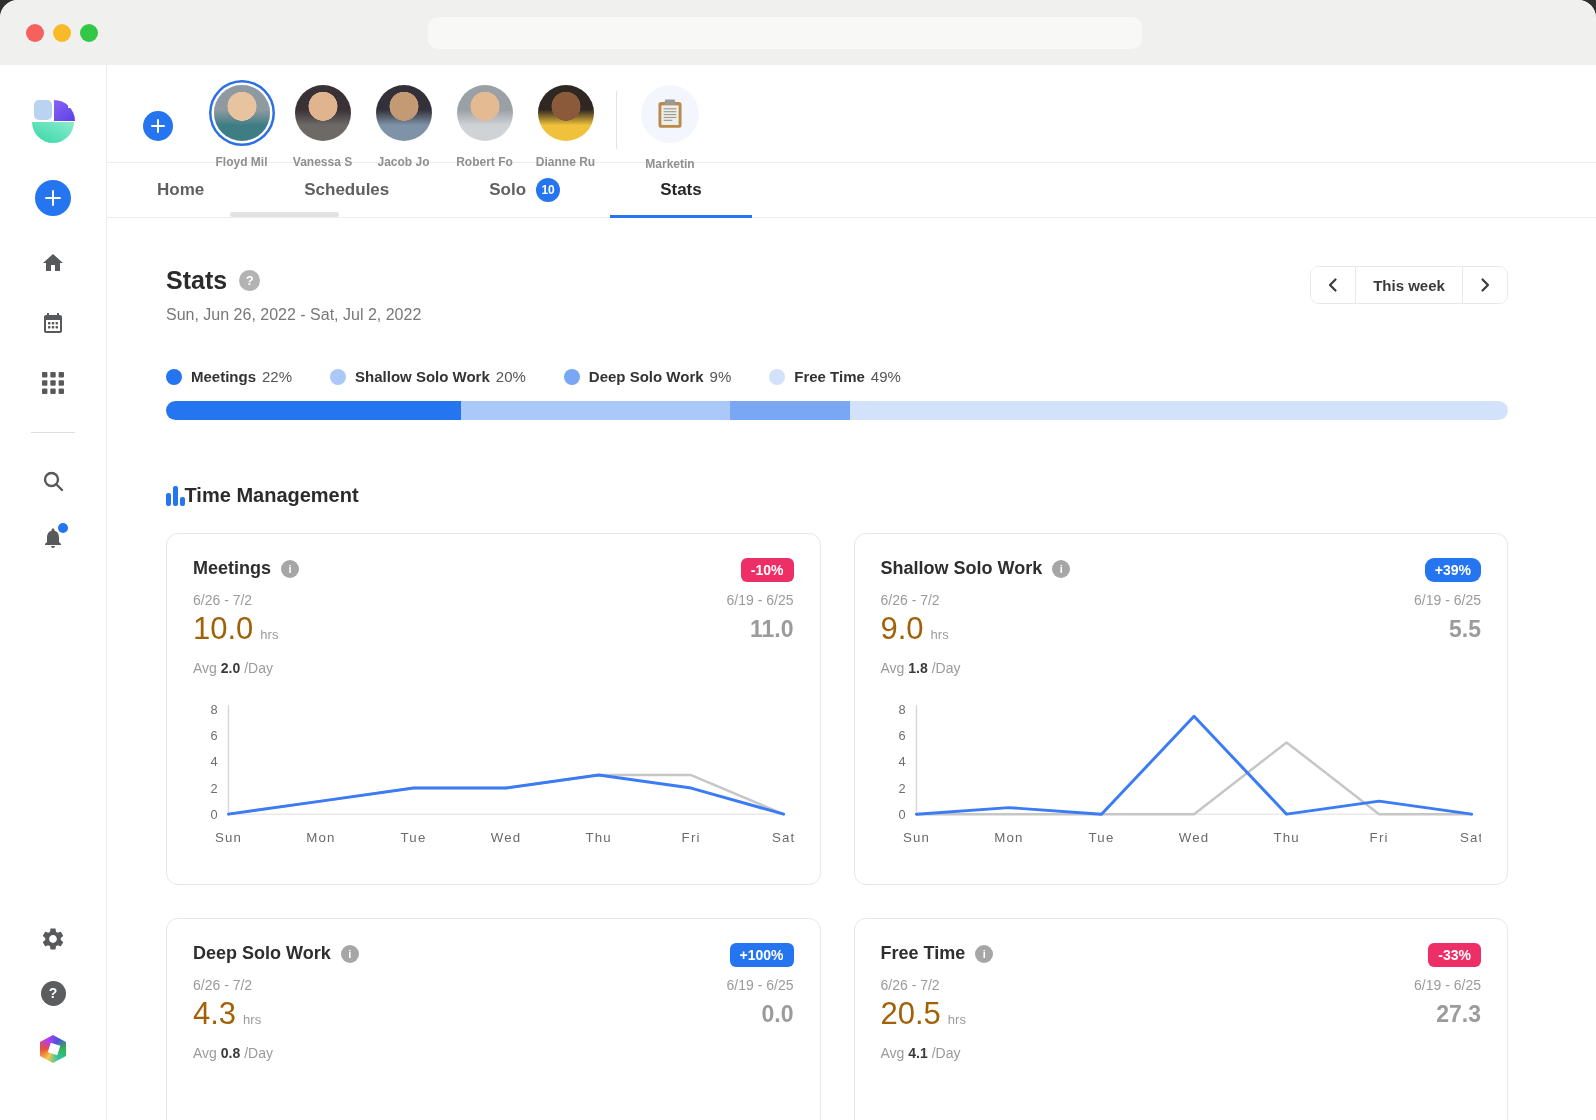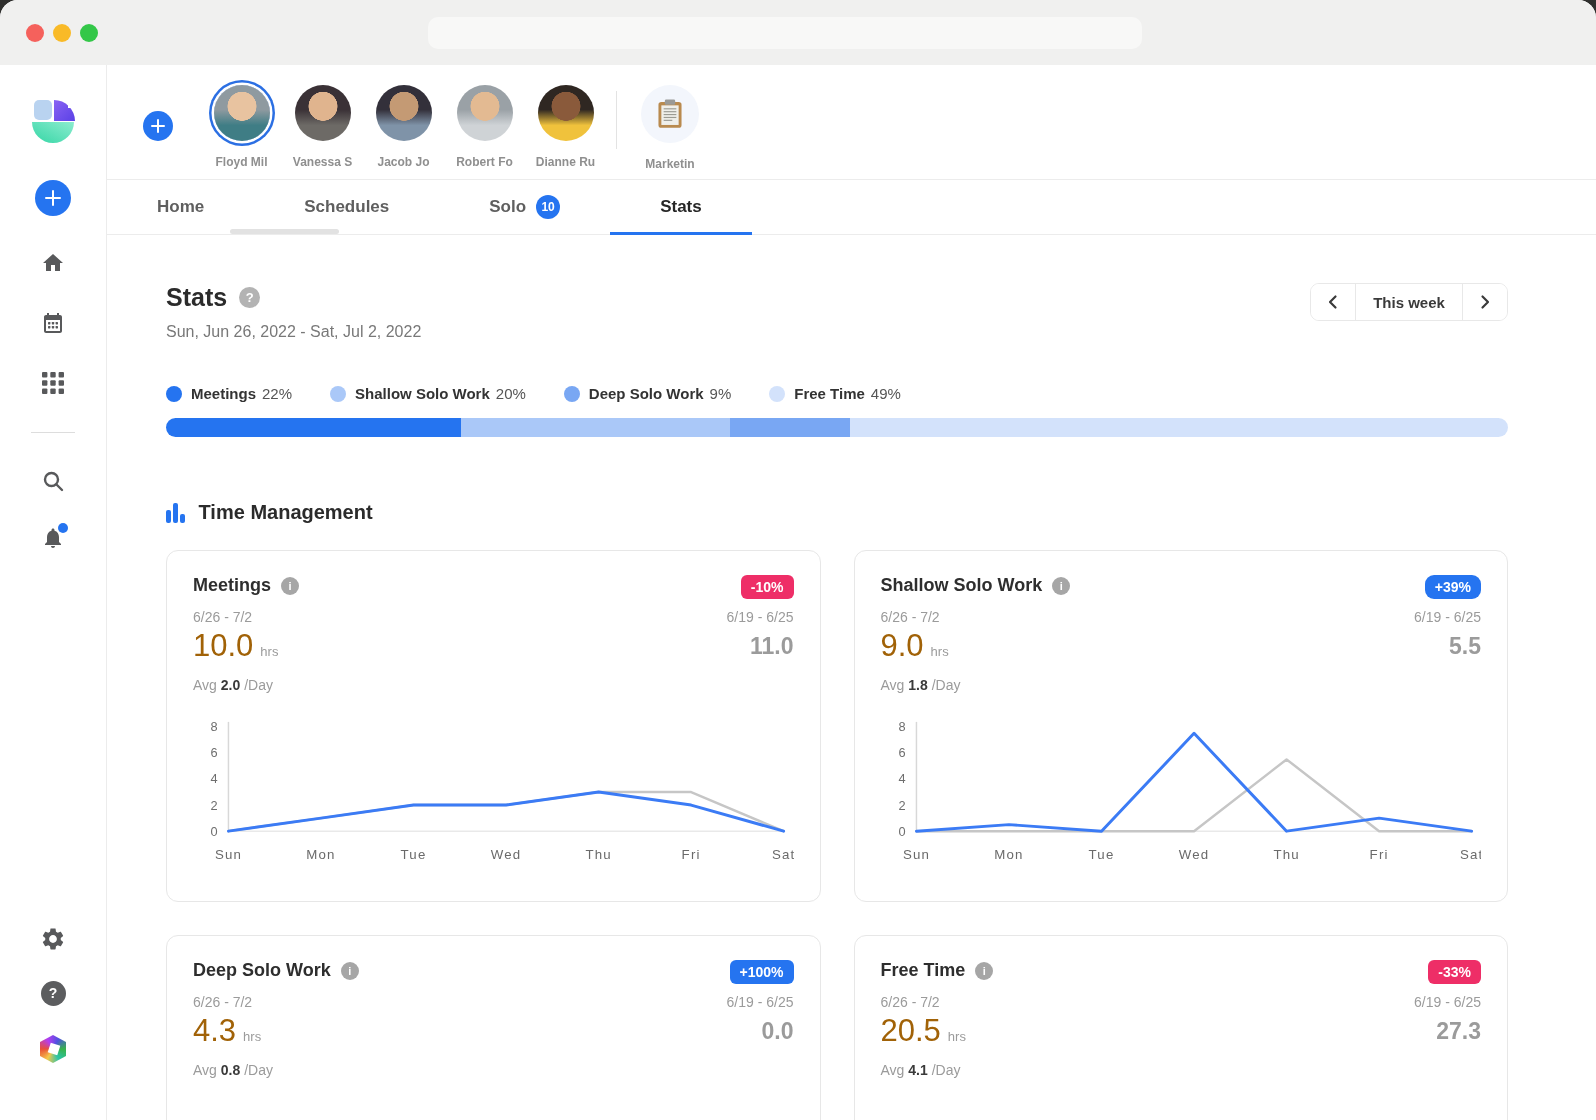--- a/index.html
+++ b/index.html
@@ -31,21 +31,21 @@
   .bell-dot { position:absolute; right:-2px; top:-2px; width:10px; height:10px; border-radius:50%; background:#2574f0; }
   .sb-spacer { flex:1; }
   .circle-glyph { width:25px; height:25px; border-radius:50%; background:#5c5d5f; color:#fff; display:flex; align-items:center; justify-content:center; font-size:14px; font-weight:700; }
   .hex-logo { width:28px; height:28px; background:conic-gradient(from 210deg,#f5c84c,#e94f37,#b43df0,#4f52e0,#37b34a,#2bc4a8,#f5c84c); clip-path:polygon(50% 0,100% 25%,100% 75%,50% 100%,0 75%,0 25%); position:relative; }
   .hex-logo::after { content:""; position:absolute; left:9px; top:9px; width:10px; height:10px; background:#fff; transform:rotate(18deg); }
 
   
   .content { flex:1; display:flex; flex-direction:column; min-width:0; }
 
   
-  .people-bar { height:115px; border-bottom:1px solid #ececec; display:flex; align-items:flex-start; padding:20px 0 0 36px; }
+  .people-bar { height:98px; border-bottom:1px solid #ececec; display:flex; align-items:flex-start; padding:20px 0 0 36px; }
   .pb-plus { width:30px; height:30px; border-radius:50%; background:#2574f0; position:relative; margin:26px 28px 0 0; cursor:pointer; flex-shrink:0; }
   .pb-plus .plus-glyph::before { width:14px; height:2.4px; left:8px; top:13.8px; }
   .pb-plus .plus-glyph::after { width:2.4px; height:14px; left:13.8px; top:8px; }
   .person { width:81px; display:flex; flex-direction:column; align-items:center; cursor:pointer; flex-shrink:0; }
   .avatar { width:56px; height:56px; border-radius:50%; background:#ccc; }
   .person.selected .avatar { box-shadow:0 0 0 2.5px #fff, 0 0 0 5px #2b6fe3; }
   .person-name { margin-top:14px; font-size:12px; font-weight:600; color:#8f8f8f; white-space:nowrap; }
   .pb-divider { width:0; border-left:1px solid #e3e3e3; height:58px; margin:6px 10px 0 10px; flex-shrink:0; }
   .proj-circle { width:58px; height:58px; border-radius:50%; background:#f3f6fc; display:flex; align-items:center; justify-content:center; }
 
@@ -71,21 +71,21 @@
   
   .legend { margin-top:44px; display:flex; gap:38px; align-items:center; }
   .legend-item { display:flex; align-items:center; gap:9px; }
   .legend-dot { width:16px; height:16px; border-radius:50%; }
   .legend-label { font-size:15px; font-weight:700; color:#333; }
   .legend-pct { font-size:15px; color:#555; margin-left:-3px; }
   .stacked-bar { margin-top:16px; height:19px; border-radius:10px; overflow:hidden; display:flex; width:100%; }
   .bar-seg { height:100%; }
 
   
-  .tm-header { margin-top:64px; display:flex; align-items:center; gap:14px; }
+  .tm-header { margin-top:64px; display:flex; align-items:center; }
   .tm-icon { display:flex; align-items:flex-end; gap:2.5px; height:20px; }
   .tm-icon i { display:block; width:4.5px; border-radius:2px; background:#2574f0; }
   .tm-title { font-size:20px; font-weight:700; color:#2b2b2b; }
   .cards { margin-top:26px; display:grid; grid-template-columns:1fr 1fr; gap:33px; }
   .card { border:1px solid #e7e7e7; border-radius:12px; background:#fff; height:352px; padding:24px 26px; }
   .card-top { display:flex; justify-content:space-between; align-items:flex-start; }
   .card-title-row { display:flex; align-items:center; gap:10px; }
   .card-title { font-size:18px; font-weight:700; color:#2e2e2e; }
   .info-circle { width:18px; height:18px; border-radius:50%; background:#a6a6a6; color:#fff; font-size:11px; font-weight:700; display:flex; align-items:center; justify-content:center; cursor:pointer; font-style:normal; }
   .badge { border-radius:6px; padding:4px 10px; font-size:14px; font-weight:700; color:#fff; }

